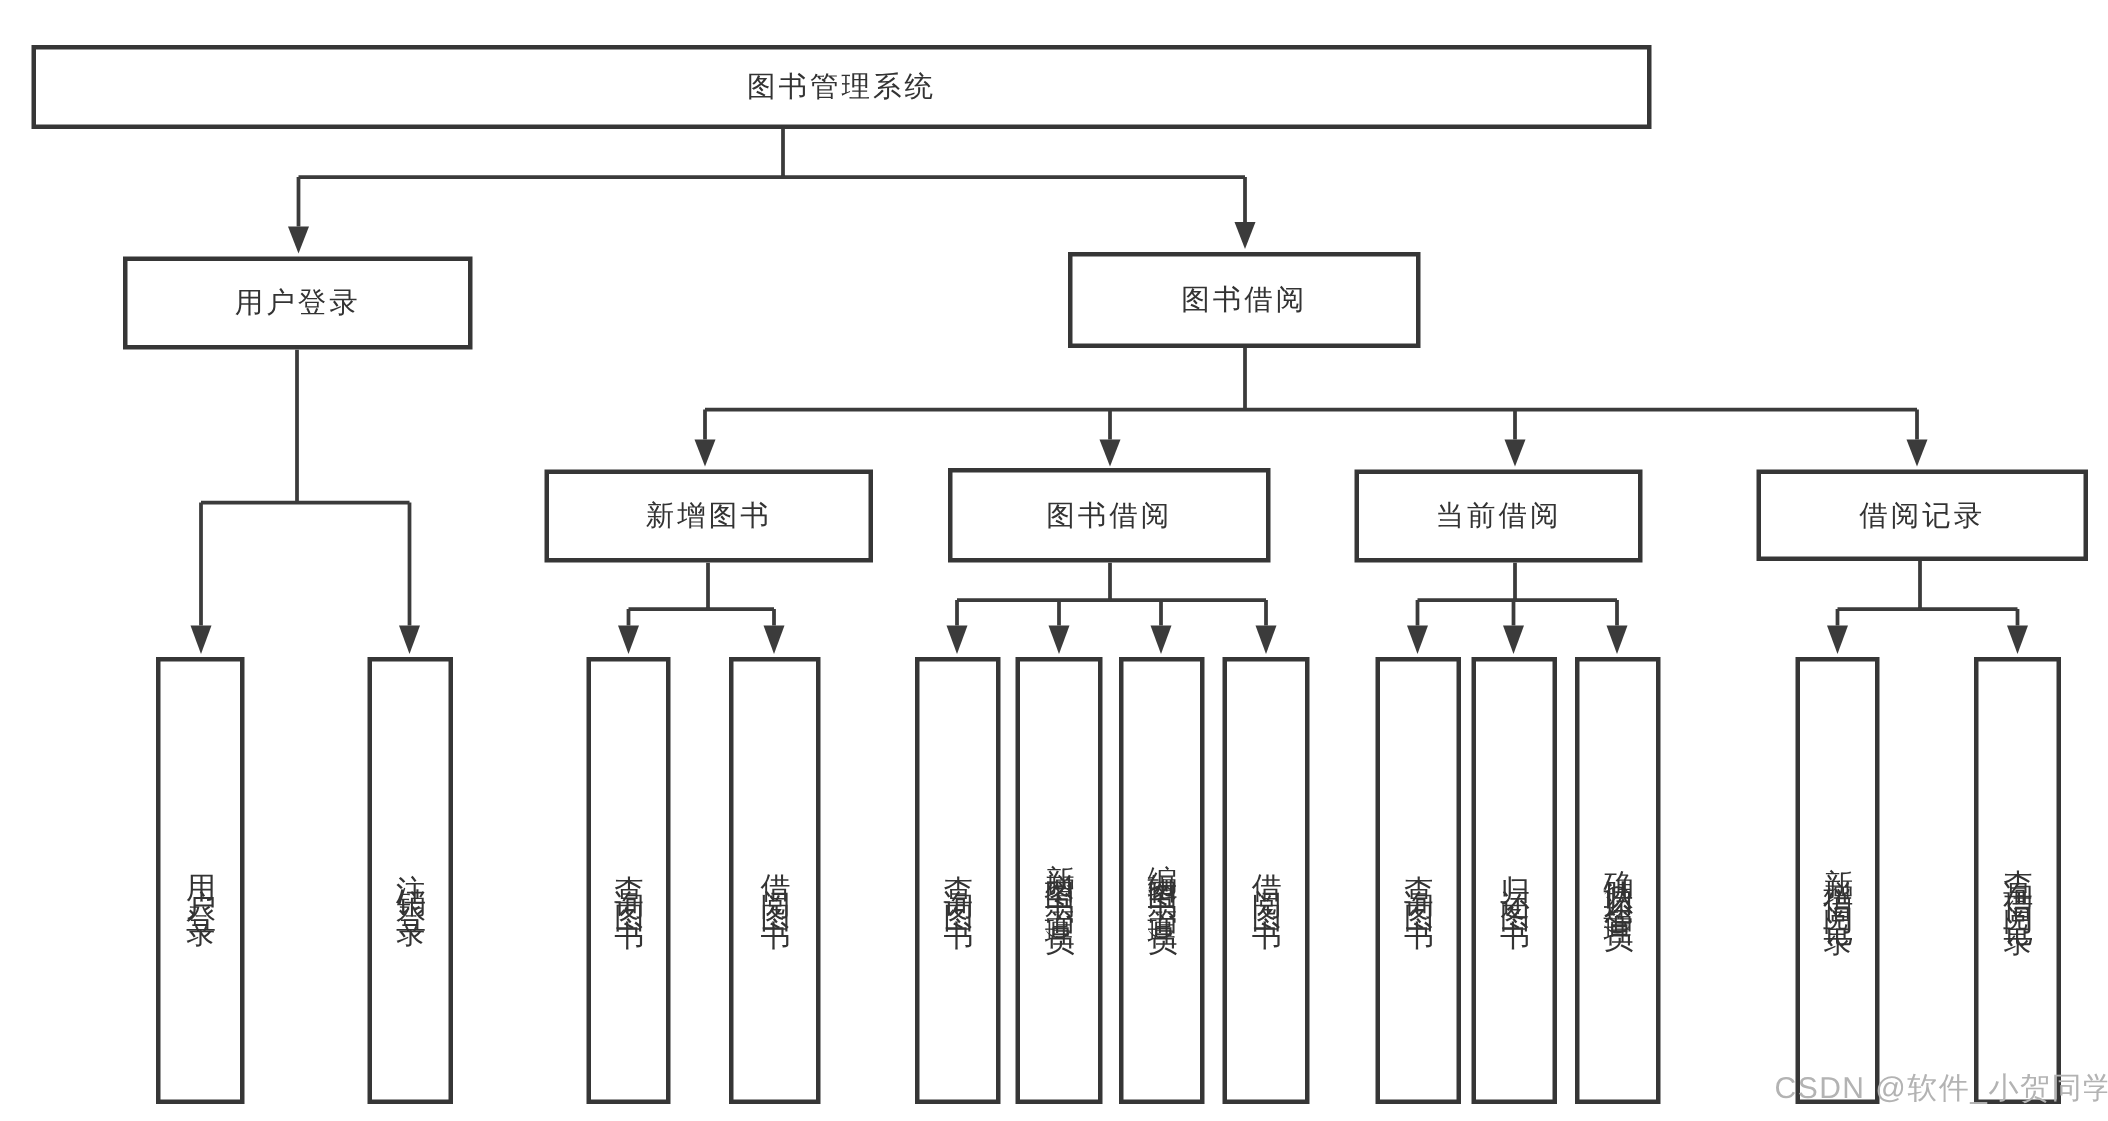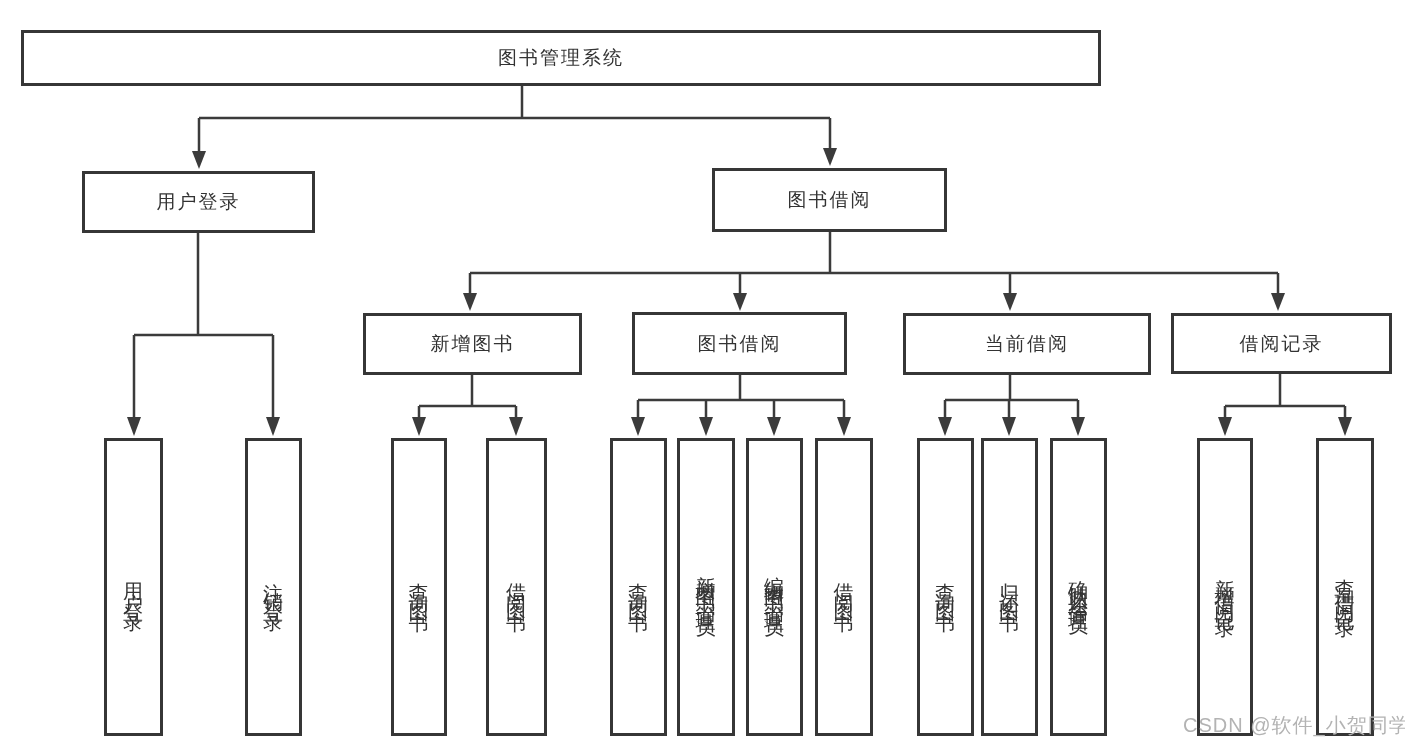--- a/index.html
+++ b/index.html
@@ -121,21 +121,21 @@
   <div class="hbox" style="left:712px; top:168px; width:235px; height:64px;">
     <span>图书借阅</span>
   </div>
 
   <div class="hbox" style="left:363px; top:313px; width:219px; height:62px;">
     <span>新增图书</span>
   </div>
   <div class="hbox" style="left:632px; top:312px; width:215px; height:63px;">
     <span>图书借阅</span>
   </div>
-  <div class="hbox" style="left:903px; top:313px; width:248px; height:62px;">
+  <div class="hbox" style="left:903px; top:313px; width:192px; height:62px;">
     <span>当前借阅</span>
   </div>
   <div class="hbox" style="left:1171px; top:313px; width:221px; height:61px;">
     <span>借阅记录</span>
   </div>
 
   <div class="vbox" style="left:104px; width:59px;">
     <span>用户登录</span>
   </div>
   <div class="vbox" style="left:245px; width:57px;">

